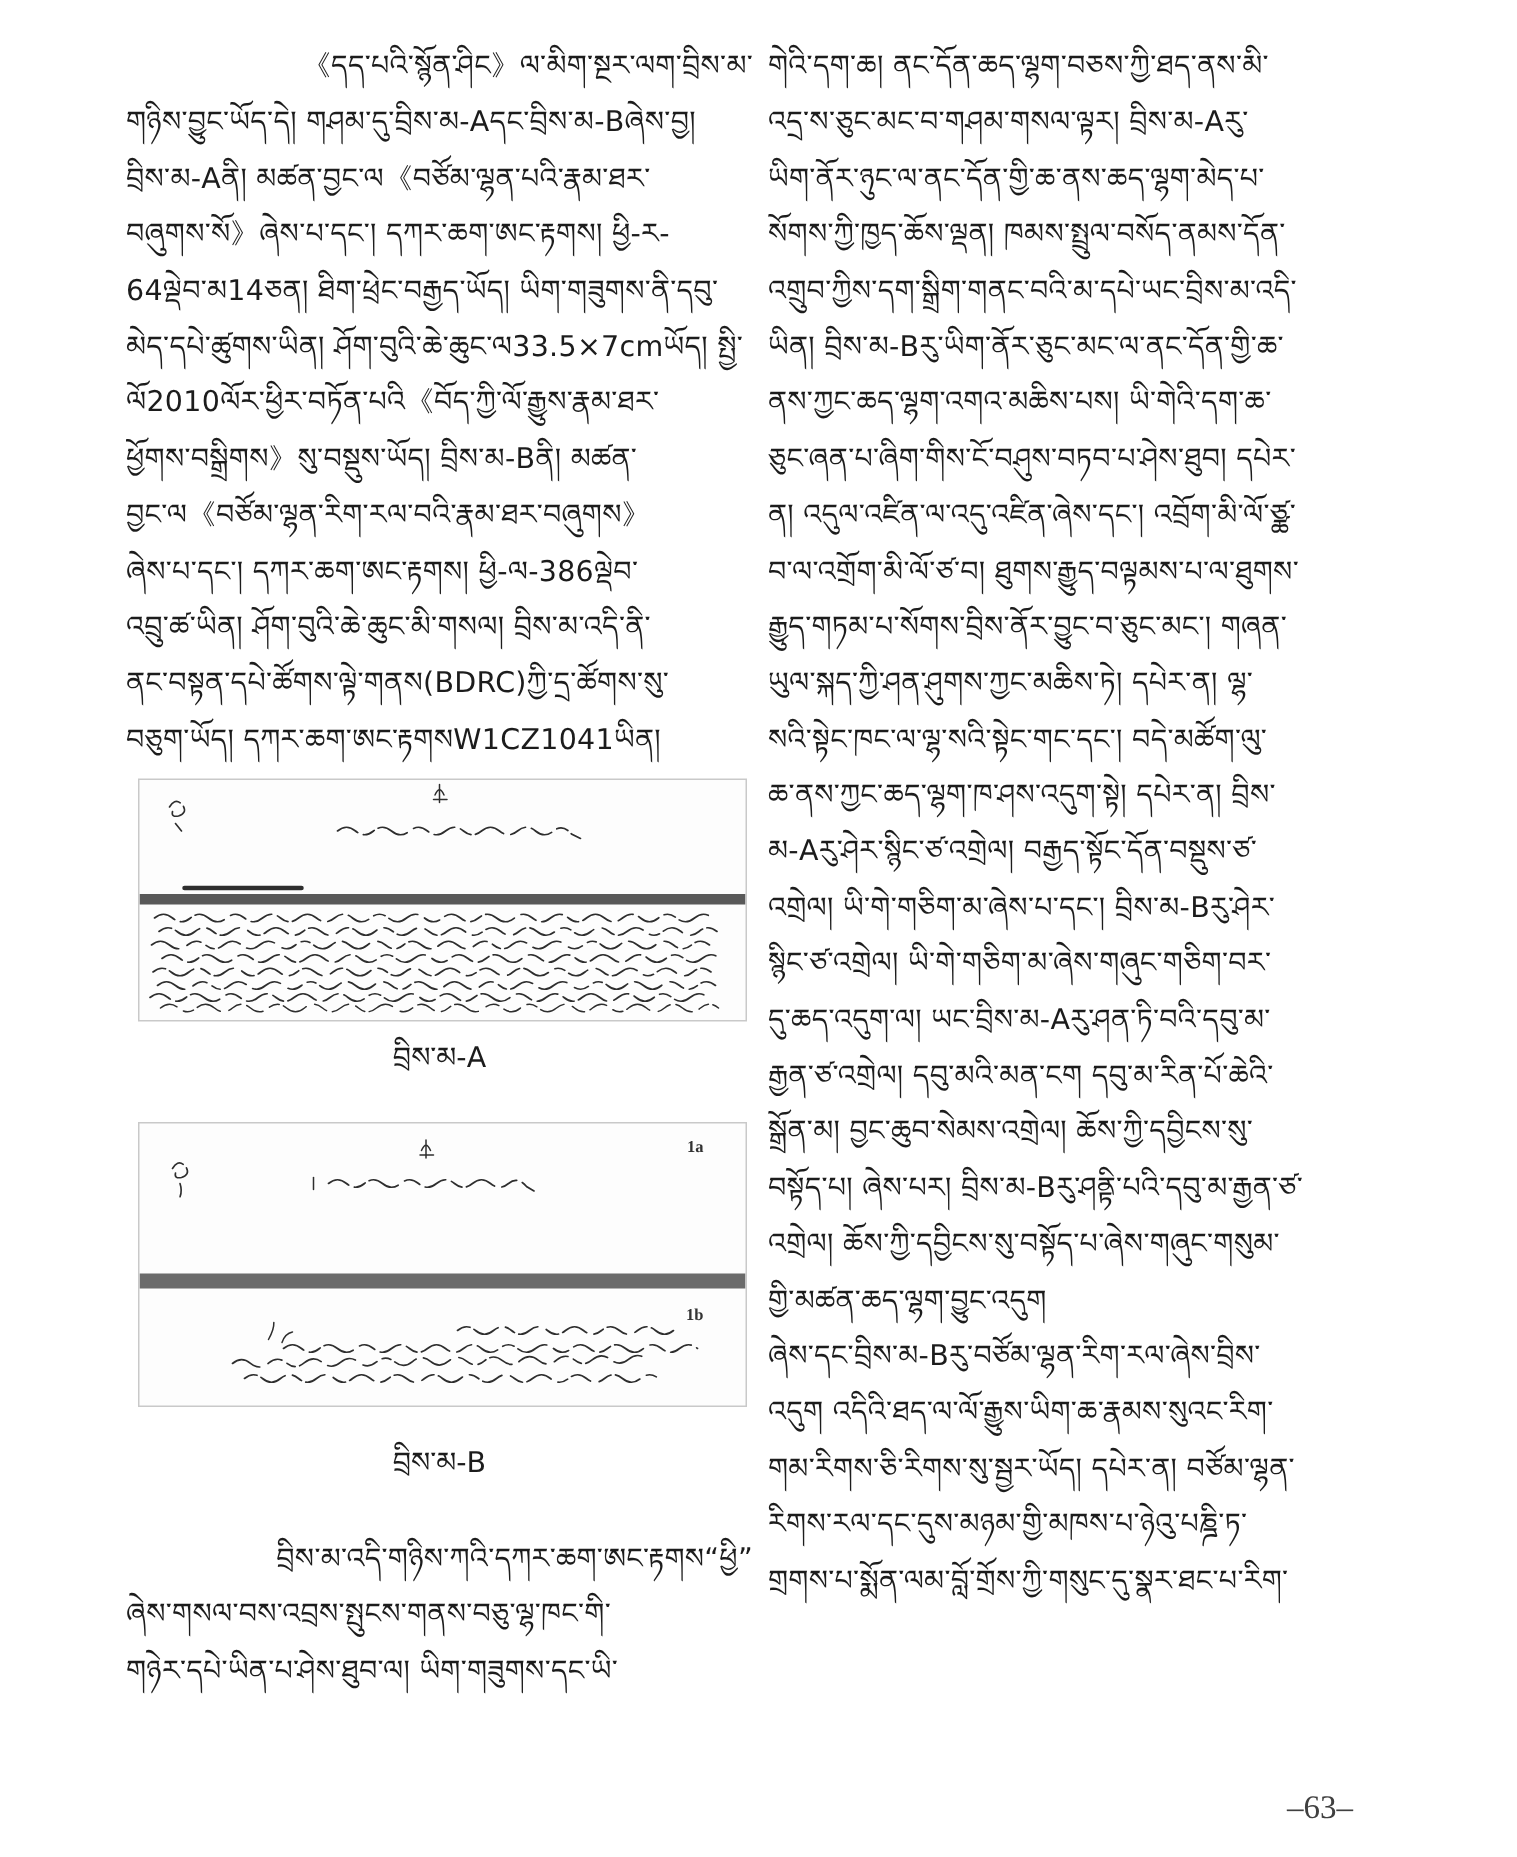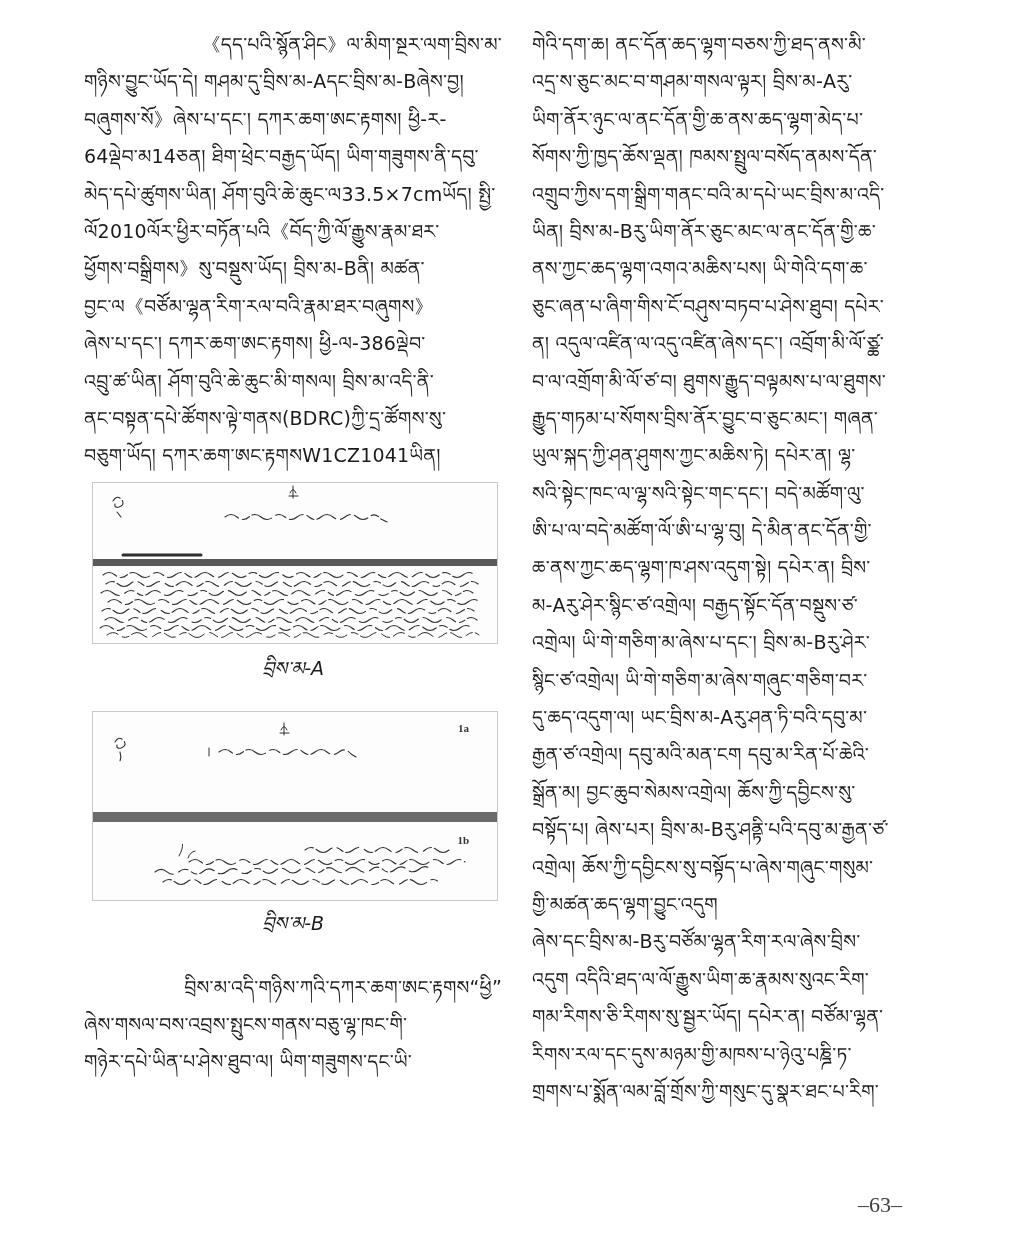--- a/index.html
+++ b/index.html
@@ -1,20 +1,20 @@
 <!DOCTYPE html>
 <html><head>
 <meta charset="utf-8">
 <style>
   html,body{margin:0;padding:0;background:#ffffff;}
   .page{position:relative;width:1011px;height:1238px;background:#ffffff;overflow:hidden;
         font-family:"DejaVu Sans",sans-serif;color:#1c1c1c;}
   .col{position:absolute;top:26px;width:418px;}
   .col-left{left:84px;}
-  .col-right{left:532px;}
+  .col-right{left:512px;}
   .tl{font-size:19px;line-height:37.4px;height:37.4px;white-space:nowrap;overflow:hidden;
       letter-spacing:0.2px;}
   .indent{padding-left:46px;text-align:right;}
   
   .figure{border:1px solid #c9c9c9;background:#fdfdfd;width:404px;margin-left:8px;
           position:relative;overflow:hidden;text-align:center;}
   .fig-a{height:160px;margin-top:7px;}
   .fig-b{height:188px;margin-top:28px;}
   .fig-top{position:relative;}
   .fig-a .fig-top{height:76px;}
@@ -22,38 +22,39 @@
   .divider{width:100%;}
   .fig-a .divider{height:7px;background:#595959;}
   .fig-b .divider{height:10px;background:#6b6b6b;}
   .fig-bottom{position:relative;}
   .fig-a .fig-bottom{height:76px;}
   .fig-b .fig-bottom{height:77px;}
   .folio-label{position:absolute;right:28px;font-family:"Liberation Serif",serif;
                font-weight:bold;font-size:11px;color:#333;}
   .label-1a{top:10px;}
   .label-1b{top:12px;}
-  .caption{text-align:center;font-size:19px;margin-top:9px;height:30px;line-height:30px;font-style:italic;}
-  .caption-b{margin-top:7px;}
+  .caption{text-align:center;font-size:19px;margin-top:9px;height:30px;line-height:30px;}
+  .caption-b{margin-top:22px;}
   svg .sc{fill:none;stroke:#2e2e2e;stroke-linecap:round;}
   svg .s1{stroke-width:1.1;stroke-dasharray:15 4 8 3 21 5 11 4;}
   svg .s2{stroke-width:1.1;stroke-dasharray:9 3 18 5 7 3 14 6;}
   svg .s3{stroke-width:1.1;stroke-dasharray:20 6 10 4 6 3 16 5;}
   svg .s4{stroke-width:1.0;stroke-dasharray:12 5 7 3 17 6 9 4;}
   .page-number{position:absolute;top:1192px;left:840px;width:80px;text-align:center;
                font-family:"Liberation Serif",serif;font-size:22px;color:#404040;}
 </style>
 </head>
 <body>
 
 <div class="page">
 
   <div class="col col-left">
     <div class="tl indent">《དད་པའི་སྙོན་ཤིང》ལ་མིག་སྔར་ལག་བྲིས་མ་</div>
     <div class="tl">གཉིས་བྱུང་ཡོད་དེ། གཤམ་དུ་བྲིས་མ-Aདང་བྲིས་མ-Bཞེས་བྱ།</div>
+    <div class="tl">བྲིས་མ-Aནི། མཚན་བྱང་ལ《བཙོམ་ལྷན་པའི་རྣམ་ཐར་</div>
     <div class="tl">བཞུགས་སོ》ཞེས་པ་དང་། དཀར་ཆག་ཨང་རྟགས། ཕྱི-ར-</div>
     <div class="tl">64ལྡེབ་མ14ཅན། ཐིག་ཕྲེང་བརྒྱད་ཡོད། ཡིག་གཟུགས་ནི་དབུ་</div>
     <div class="tl">མེད་དཔེ་ཚུགས་ཡིན། ཤོག་བུའི་ཆེ་ཆུང་ལ33.5×7cmཡོད། སྤྱི་</div>
     <div class="tl">ལོ2010ལོར་ཕྱིར་བཏོན་པའི《བོད་ཀྱི་ལོ་རྒྱུས་རྣམ་ཐར་</div>
     <div class="tl">ཕྱོགས་བསྒྲིགས》སུ་བསྡུས་ཡོད། བྲིས་མ-Bནི། མཚན་</div>
     <div class="tl">བྱང་ལ《བཙོམ་ལྷན་རིག་རལ་བའི་རྣམ་ཐར་བཞུགས》</div>
     <div class="tl">ཞེས་པ་དང་། དཀར་ཆག་ཨང་རྟགས། ཕྱི-ལ-386ལྡེབ་</div>
     <div class="tl">འབྲུ་ཚ་ཡིན། ཤོག་བུའི་ཆེ་ཆུང་མི་གསལ། བྲིས་མ་འདི་ནི་</div>
     <div class="tl">ནང་བསྟན་དཔེ་ཚོགས་ལྟེ་གནས(BDRC)ཀྱི་དྲ་ཚོགས་སུ་</div>
     <div class="tl">བཅུག་ཡོད། དཀར་ཆག་ཨང་རྟགསW1CZ1041ཡིན།</div>
@@ -135,21 +136,20 @@
     <div class="tl">སོགས་ཀྱི་ཁྱད་ཆོས་ལྡན། ཁམས་སྤྲུལ་བསོད་ནམས་དོན་</div>
     <div class="tl">འགྲུབ་ཀྱིས་དག་སྒྲིག་གནང་བའི་མ་དཔེ་ཡང་བྲིས་མ་འདི་</div>
     <div class="tl">ཡིན། བྲིས་མ-Bརུ་ཡིག་ནོར་ཅུང་མང་ལ་ནང་དོན་གྱི་ཆ་</div>
     <div class="tl">ནས་ཀྱང་ཆད་ལྷག་འགའ་མཆིས་པས། ཡི་གེའི་དག་ཆ་</div>
     <div class="tl">ཅུང་ཞན་པ་ཞིག་གིས་ངོ་བཤུས་བཏབ་པ་ཤེས་ཐུབ། དཔེར་</div>
     <div class="tl">ན། འདུལ་འཛིན་ལ་འདུ་འཛིན་ཞེས་དང་། འབྲོག་མི་ལོ་ཙྪ་</div>
     <div class="tl">བ་ལ་འགྲོག་མི་ལོ་ཙ་བ། ཐུགས་རྒྱུད་བལྟམས་པ་ལ་ཐུགས་</div>
     <div class="tl">རྒྱུད་གཏམ་པ་སོགས་བྲིས་ནོར་བྱུང་བ་ཅུང་མང་། གཞན་</div>
     <div class="tl">ཡུལ་སྐད་ཀྱི་ཤན་ཤུགས་ཀྱང་མཆིས་ཏེ། དཔེར་ན། ལྷ་</div>
     <div class="tl">སའི་སྟེང་ཁང་ལ་ལྷ་སའི་སྟེང་གང་དང་། བདེ་མཚོག་ལུ་</div>
-    <div class="tl">ཨི་པ་ལ་བདེ་མཚོག་ལོ་ཨི་པ་ལྷ་བུ། དེ་མིན་ནང་དོན་གྱི་</div>
     <div class="tl">ཆ་ནས་ཀྱང་ཆད་ལྷག་ཁ་ཤས་འདུག་སྟེ། དཔེར་ན། བྲིས་</div>
     <div class="tl">མ-Aརུ་ཤེར་སྙིང་ཙ་འགྲེལ། བརྒྱད་སྟོང་དོན་བསྡུས་ཙ་</div>
     <div class="tl">འགྲེལ། ཡི་གེ་གཅིག་མ་ཞེས་པ་དང་། བྲིས་མ-Bརུ་ཤེར་</div>
     <div class="tl">སྙིང་ཙ་འགྲེལ། ཡི་གེ་གཅིག་མ་ཞེས་གཞུང་གཅིག་བར་</div>
     <div class="tl">དུ་ཆད་འདུག་ལ། ཡང་བྲིས་མ-Aརུ་ཤན་ཏི་བའི་དབུ་མ་</div>
     <div class="tl">རྒྱན་ཙ་འགྲེལ། དབུ་མའི་མན་ངག དབུ་མ་རིན་པོ་ཆེའི་</div>
     <div class="tl">སྒྲོན་མ། བྱང་ཆུབ་སེམས་འགྲེལ། ཆོས་ཀྱི་དབྱིངས་སུ་</div>
     <div class="tl">བསྟོད་པ། ཞེས་པར། བྲིས་མ-Bརུ་ཤནྟི་པའི་དབུ་མ་རྒྱན་ཙ་</div>
     <div class="tl">འགྲེལ། ཆོས་ཀྱི་དབྱིངས་སུ་བསྟོད་པ་ཞེས་གཞུང་གསུམ་</div>
     <div class="tl">གྱི་མཚན་ཆད་ལྷག་བྱུང་འདུག</div>

